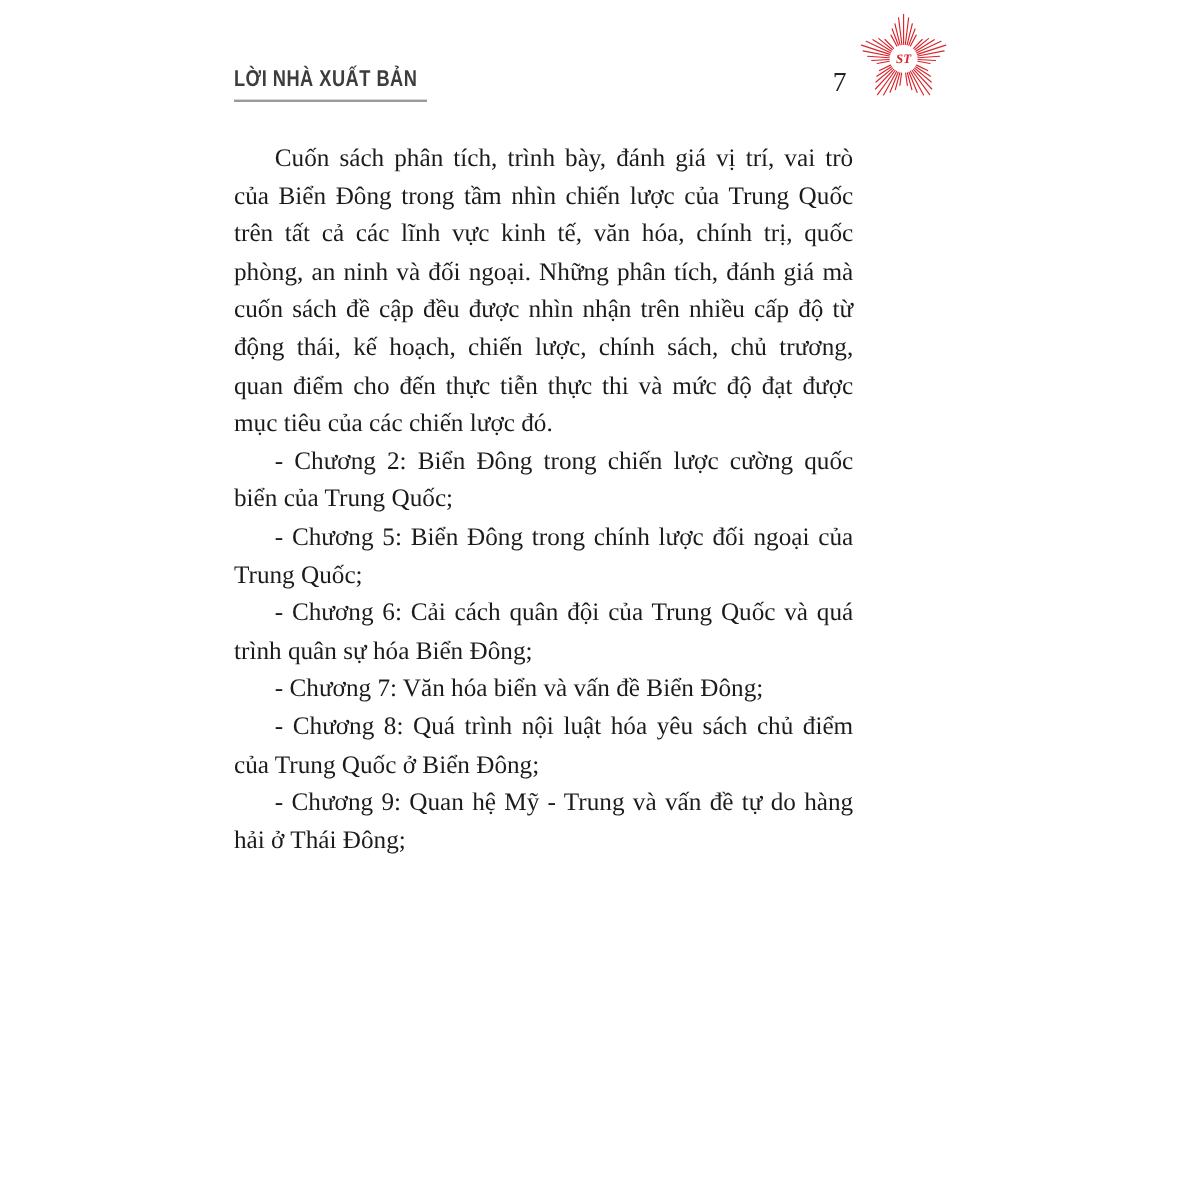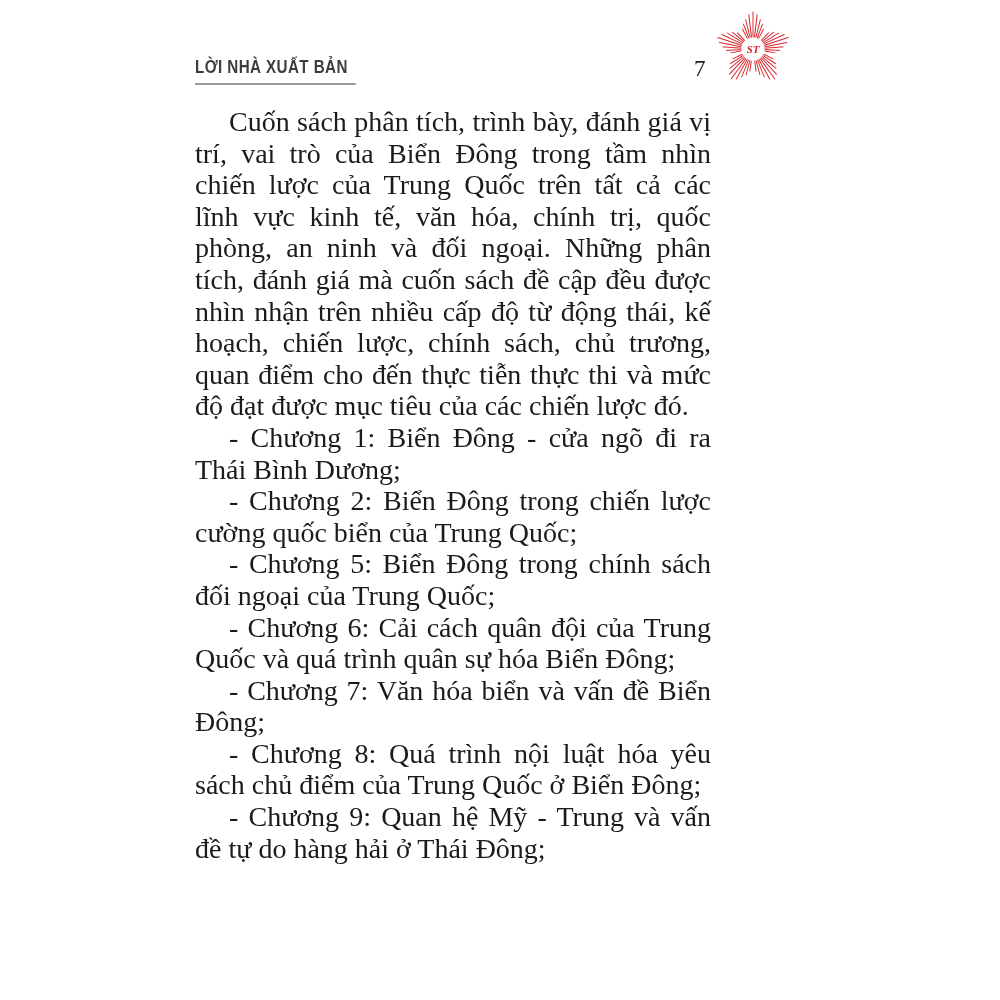--- a/index.html
+++ b/index.html
@@ -27,22 +27,22 @@
     position:absolute;left:694px;top:56px;
     font-family:"Liberation Serif", serif;
     font-size:23px;
     color:#222222;
   }
   .logo{
     position:absolute;left:710px;top:6px;
     width:86px;height:86px;
   }
   .body-text{
-    position:absolute;left:195px;top:106px;width:516px;
-    font-size:28px;
+    position:absolute;left:195px;top:116px;width:516px;
+    font-size:21px;
     line-height:31.6px;
     text-align:justify;
     color:#1b1b1b;
   }
   .body-text p{margin:0;text-indent:34px;}
 </style>
 </head>
 <body>
 
 <div class="page">
@@ -69,22 +69,21 @@
     <use href="#fan" transform="rotate(72 50 50)"></use>
     <use href="#fan" transform="rotate(144 50 50)"></use>
     <use href="#fan" transform="rotate(216 50 50)"></use>
     <use href="#fan" transform="rotate(288 50 50)"></use>
     <circle cx="50" cy="50" r="10.5" fill="#ffffff"></circle>
     <text x="50" y="54.5" text-anchor="middle" font-family="Liberation Serif, serif" font-style="italic" font-weight="700" font-size="12.5" fill="#d8232a">ST</text>
   </svg>
 
   <div class="body-text">
     <p>Cuốn sách phân tích, trình bày, đánh giá vị trí, vai trò của Biển Đông trong tầm nhìn chiến lược của Trung Quốc trên tất cả các lĩnh vực kinh tế, văn hóa, chính trị, quốc phòng, an ninh và đối ngoại. Những phân tích, đánh giá mà cuốn sách đề cập đều được nhìn nhận trên nhiều cấp độ từ động thái, kế hoạch, chiến lược, chính sách, chủ trương, quan điểm cho đến thực tiễn thực thi và mức độ đạt được mục tiêu của các chiến lược đó.</p>
-    <p>- Chương 1: Biển Đông - cửa ngõ đi ra Thái Bình Dương;</p>
     <p>- Chương 2: Biển Đông trong chiến lược cường quốc biển của Trung Quốc;</p>
-    <p>- Chương 5: Biển Đông trong chính sách đối ngoại của Trung Quốc;</p>
+    <p>- Chương 5: Biển Đông trong chính lược đối ngoại của Trung Quốc;</p>
     <p>- Chương 6: Cải cách quân đội của Trung Quốc và quá trình quân sự hóa Biển Đông;</p>
     <p>- Chương 7: Văn hóa biển và vấn đề Biển Đông;</p>
     <p>- Chương 8: Quá trình nội luật hóa yêu sách chủ điểm của Trung Quốc ở Biển Đông;</p>
     <p>- Chương 9: Quan hệ Mỹ - Trung và vấn đề tự do hàng hải ở Thái Đông;</p>
   </div>
 
 </div>
 
 </body></html>

